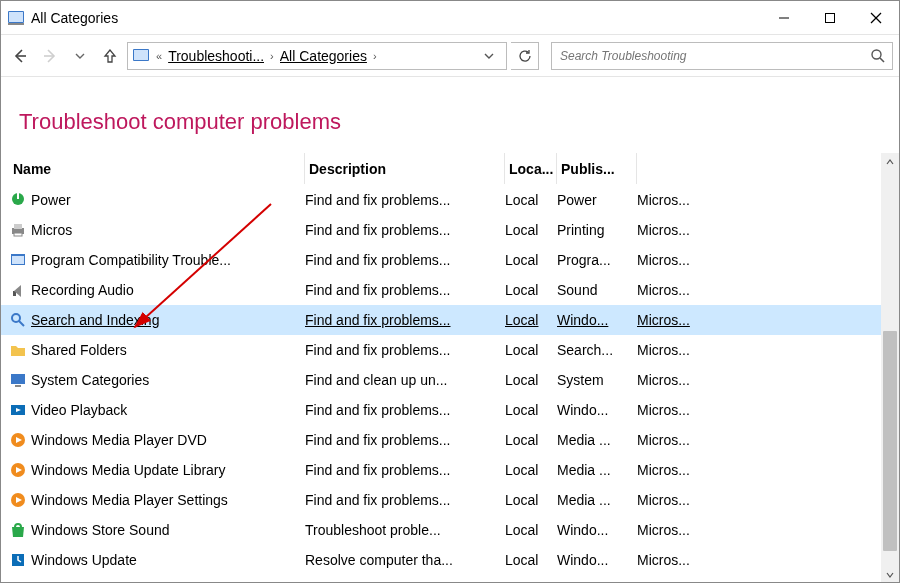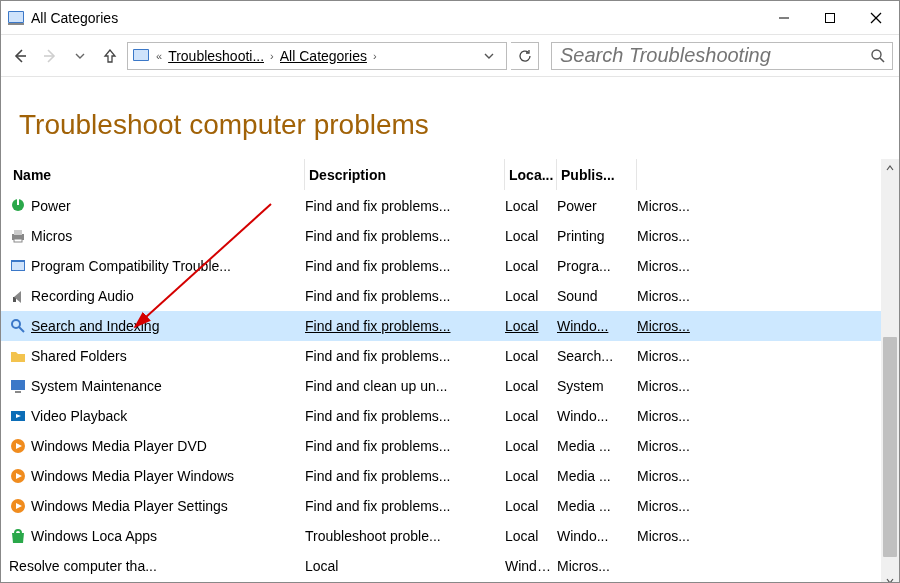--- a/index.html
+++ b/index.html
@@ -53,26 +53,26 @@
   .addr-dd { margin-left: auto; width: 18px; text-align:center; color:#555;}
   .refresh-btn { width: 28px; height:28px; border:1px solid #bcbcbc; border-left:0; display:flex; align-items:center; justify-content:center; margin-right:8px;}
   .searchbox {
     flex: 1;
     display: flex;
     align-items: center;
     height: 28px;
     border: 1px solid #bcbcbc;
     padding: 0 6px;
   }
-  .searchbox input { flex:1; border:0; outline:0; font-size:20px; font-style: italic; color:#6d6d6d; background:transparent;}
+  .searchbox input { flex:1; border:0; outline:0; font-size:12px; font-style: italic; color:#6d6d6d; background:transparent;}
   .searchbox .sicon { color:#666; }
   
   .heading {
-    color: #a16207;
-    font-size: 28px;
+    color: #be185d;
+    font-size: 22px;
     font-weight: 400;
     padding: 32px 18px 18px 18px;
   }
   
   .list-wrap { position: relative; display:flex; height: calc(583px - 34px - 42px - 76px); }
   .list { flex:1; overflow: hidden; }
   .list-header, .list-row {
     display: grid;
     grid-template-columns: 296px 200px 52px 80px 70px 1fr;
     align-items: center;
@@ -297,21 +297,21 @@
           <div></div>
         </div>
         <div class="list-row">
           <div class="cell name-cell">
             <span class="row-icon">
               <svg viewBox="0 0 18 18">
                 <rect x="2" y="3" width="14" height="10" fill="#3b78c8"></rect>
                 <rect x="6" y="14" width="6" height="2" fill="#888"></rect>
               </svg>
             </span>
-            <span>System Maintenance</span>
+            <span>System Categories</span>
           </div>
           <div class="cell">Find and clean up un...</div>
           <div class="cell">Local</div>
           <div class="cell">System</div>
           <div class="cell">Micros...</div>
           <div></div>
         </div>
         <div class="list-row">
           <div class="cell name-cell">
             <span class="row-icon">
@@ -345,21 +345,21 @@
           <div></div>
         </div>
         <div class="list-row">
           <div class="cell name-cell">
             <span class="row-icon">
               <svg viewBox="0 0 18 18">
                 <circle cx="9" cy="9" r="7" fill="#f08c1e"></circle>
                 <polygon points="7,6 13,9 7,12" fill="#fff"></polygon>
               </svg>
             </span>
-            <span>Windows Media Player Windows</span>
+            <span>Windows Media Update Library</span>
           </div>
           <div class="cell">Find and fix problems...</div>
           <div class="cell">Local</div>
           <div class="cell">Media ...</div>
           <div class="cell">Micros...</div>
           <div></div>
         </div>
         <div class="list-row">
           <div class="cell name-cell">
             <span class="row-icon">
@@ -377,29 +377,38 @@
           <div></div>
         </div>
         <div class="list-row">
           <div class="cell name-cell">
             <span class="row-icon">
               <svg viewBox="0 0 18 18">
                 <path d="M3 6h12l-1 10H4z" fill="#2aa84a"></path>
                 <path d="M6 6a3 3 0 0 1 6 0" fill="none" stroke="#2aa84a" stroke-width="2"></path>
               </svg>
             </span>
-            <span>Windows Loca Apps</span>
+            <span>Windows Store Sound</span>
           </div>
           <div class="cell">Troubleshoot proble...</div>
           <div class="cell">Local</div>
           <div class="cell">Windo...</div>
           <div class="cell">Micros...</div>
           <div></div>
         </div>
         <div class="list-row">
+          <div class="cell name-cell">
+            <span class="row-icon">
+              <svg viewBox="0 0 18 18">
+                <rect x="3" y="3" width="12" height="12" fill="#0b6db7"></rect>
+                <path d="M9 5v4l3 2" fill="none" stroke="#fff" stroke-width="1.5"></path>
+              </svg>
+            </span>
+            <span>Windows Update</span>
+          </div>
           <div class="cell">Resolve computer tha...</div>
           <div class="cell">Local</div>
           <div class="cell">Windo...</div>
           <div class="cell">Micros...</div>
           <div></div>
         </div>
       </div>
   </div>
   <div class="scrollbar">
     <div class="sb-btn">

